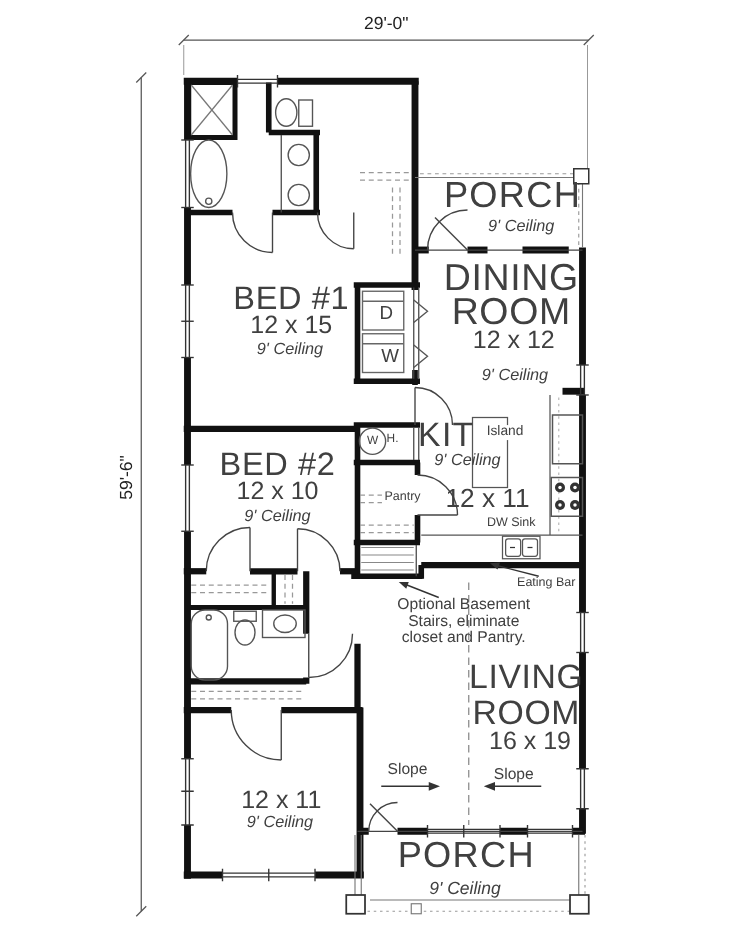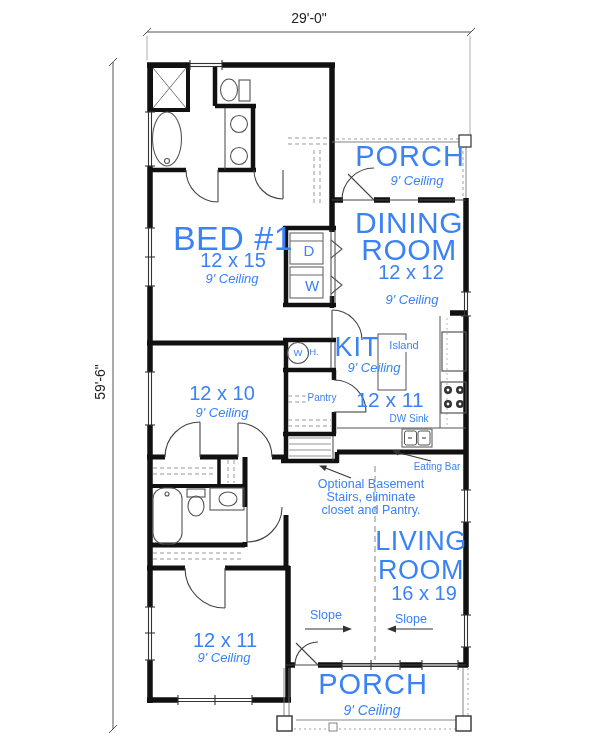--- a/index.html
+++ b/index.html
@@ -1,21 +1,21 @@
 <!DOCTYPE html>
 <html><head>
 <meta charset="utf-8">
 <style>
   html,body{margin:0;padding:0;background:#fff;}
   #canvas{position:relative;width:600px;height:750px;background:#fff;overflow:hidden;
           font-family:"Liberation Sans",sans-serif;color:#111;}
   #plan-svg{position:absolute;left:0;top:0;}
   .lbl{position:absolute;transform:translate(-50%,-50%);white-space:pre-line;text-align:center;
-       color:#3b82f6;line-height:1.08;}
-  .room{font-size:34px;letter-spacing:.5px;}
+       color:#404040;line-height:1.08;}
+  .room{font-size:26px;letter-spacing:.5px;}
   .room-lg{font-size:27px;letter-spacing:.5px;line-height:29px;}
   .room-2l{font-size:30px;letter-spacing:.5px;line-height:27px;}
   .size{font-size:20px;}
   .ceil{font-size:13px;font-style:italic;}
   .small{font-size:10px;}
   .tiny{font-size:9.5px;}
   .appl{font-size:15px;}
   .dim{font-size:14px;color:#222;}
   .rot{transform:translate(-50%,-50%) rotate(-90deg);}
   .bgw{background:#fff;padding:0 2px;}
@@ -315,20 +315,21 @@
 
   <div class="lbl" style="left:357px;top:348px;font-size:27px;letter-spacing:1px">KIT</div>
   <div class="lbl ceil" style="left:374px;top:368px">9' Ceiling</div>
   <div class="lbl" style="left:390px;top:400px;font-size:21px">12 x 11</div>
 
   <div class="lbl bgw" style="left:404px;top:346px;font-size:11px">Island</div>
   <div class="lbl small bgw" style="left:322px;top:398px">Pantry</div>
   <div class="lbl small bgw" style="left:409px;top:419px">DW Sink</div>
   <div class="lbl small bgw" style="left:437px;top:467px">Eating Bar</div>
 
+  <div class="lbl room" style="left:222px;top:371px">BED #2</div>
   <div class="lbl size" style="left:222px;top:394px">12 x 10</div>
   <div class="lbl ceil" style="left:222px;top:413px">9' Ceiling</div>
 
   <div class="lbl" style="left:371px;top:497px;font-size:12.5px;line-height:13px">Optional Basement
 Stairs, eliminate
 closet and Pantry.</div>
 
   <div class="lbl room-lg" style="left:421px;top:556px">LIVING
 ROOM</div>
   <div class="lbl size" style="left:424px;top:594px">16 x 19</div>

